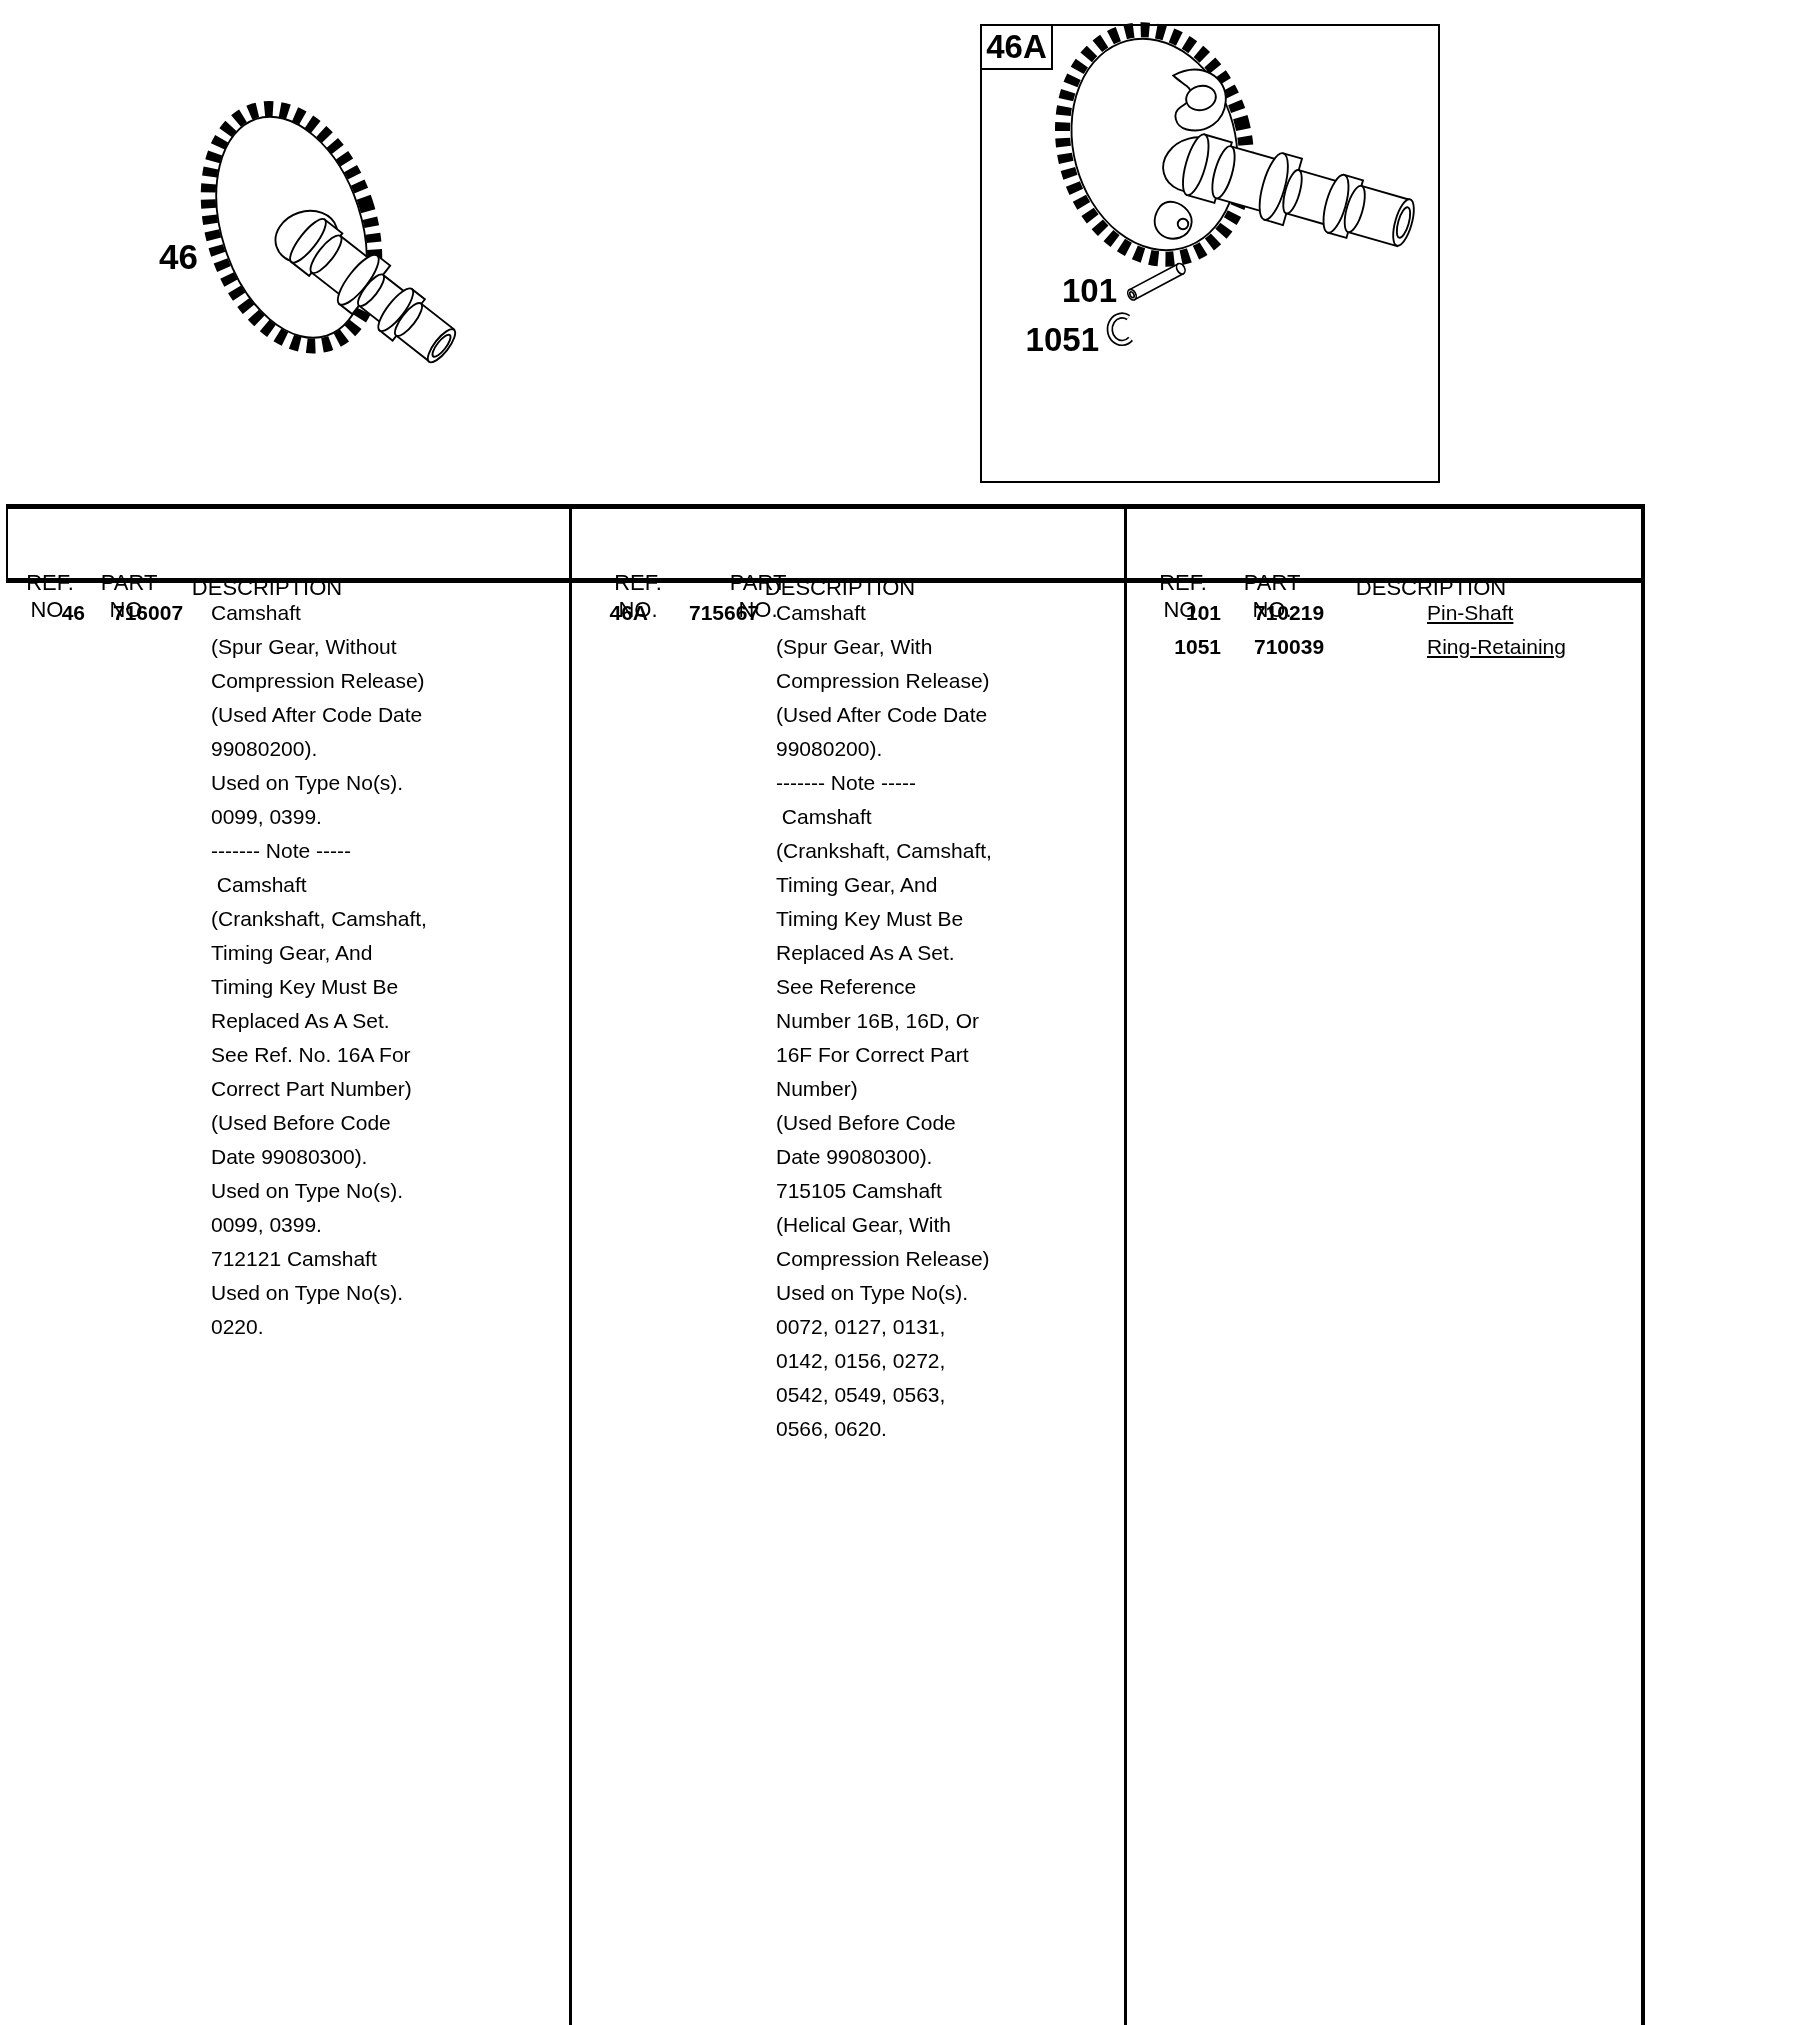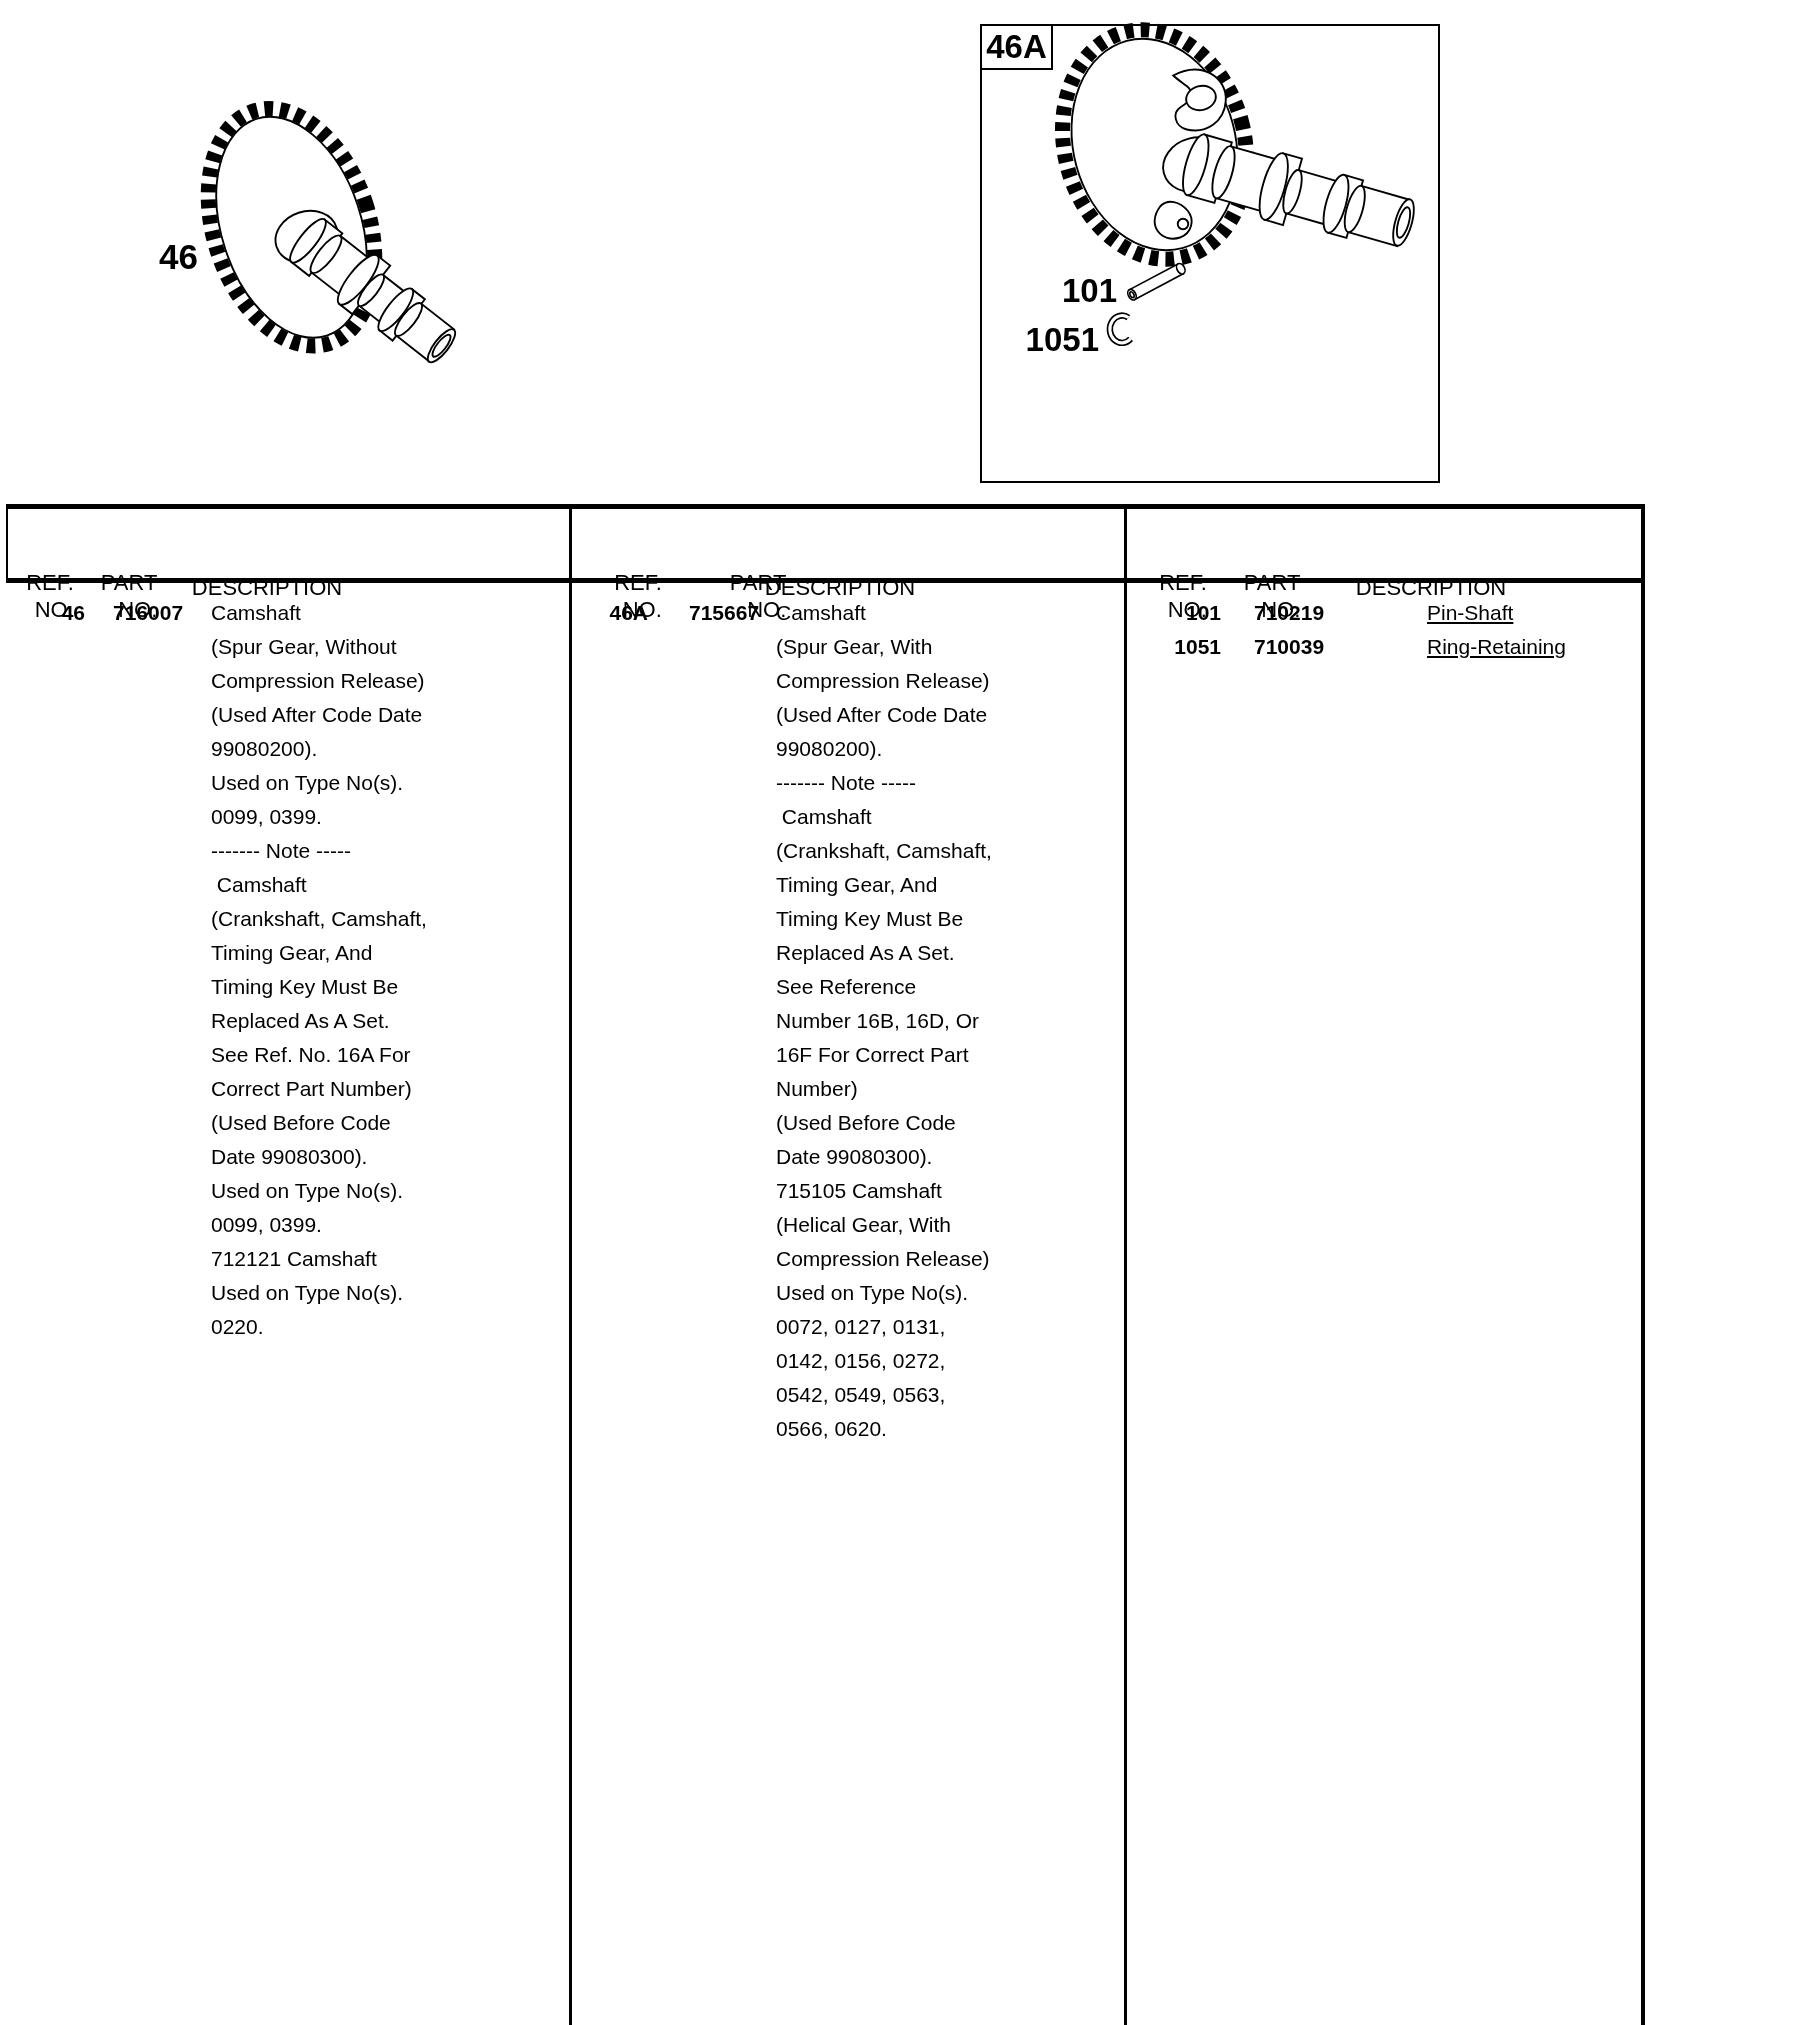--- a/index.html
+++ b/index.html
@@ -28,21 +28,21 @@
   
   .hline,.vline{position:absolute;background:#000;}
   .line-top{left:6px;top:504px;width:1639px;height:4.5px;}
   .line-hdrbot{left:6px;top:578px;width:1639px;height:4.5px;}
   .line-left{left:6px;top:504px;width:2.3px;height:79px;}
   .line-right{left:1641px;top:504px;width:3.8px;height:1521px;}
   .line-div1{left:569px;top:504px;width:3px;height:1521px;}
   .line-div2{left:1124px;top:504px;width:3px;height:1521px;}
   
   .hdr{position:absolute;font-size:22px;line-height:27px;text-align:center;transform:translateX(-50%);white-space:pre;}
-  .hdr2{top:515px;text-align:right;}
+  .hdr2{top:515px;}
   .hdrdesc{top:574px;}
   
   .group{position:absolute;left:0;top:596px;width:1811px;font-size:21px;}
   .entry{position:absolute;left:0;width:1811px;}
   .refcell,.partcell{position:absolute;font-weight:700;line-height:34px;white-space:pre;}
   .refcell{text-align:right;}
   .desccell{position:absolute;}
   .dline{line-height:34px;white-space:pre;margin-left:20px;}
   .dline .b{font-weight:400;}
   .g1 .refcell{left:19px;width:66px;}

